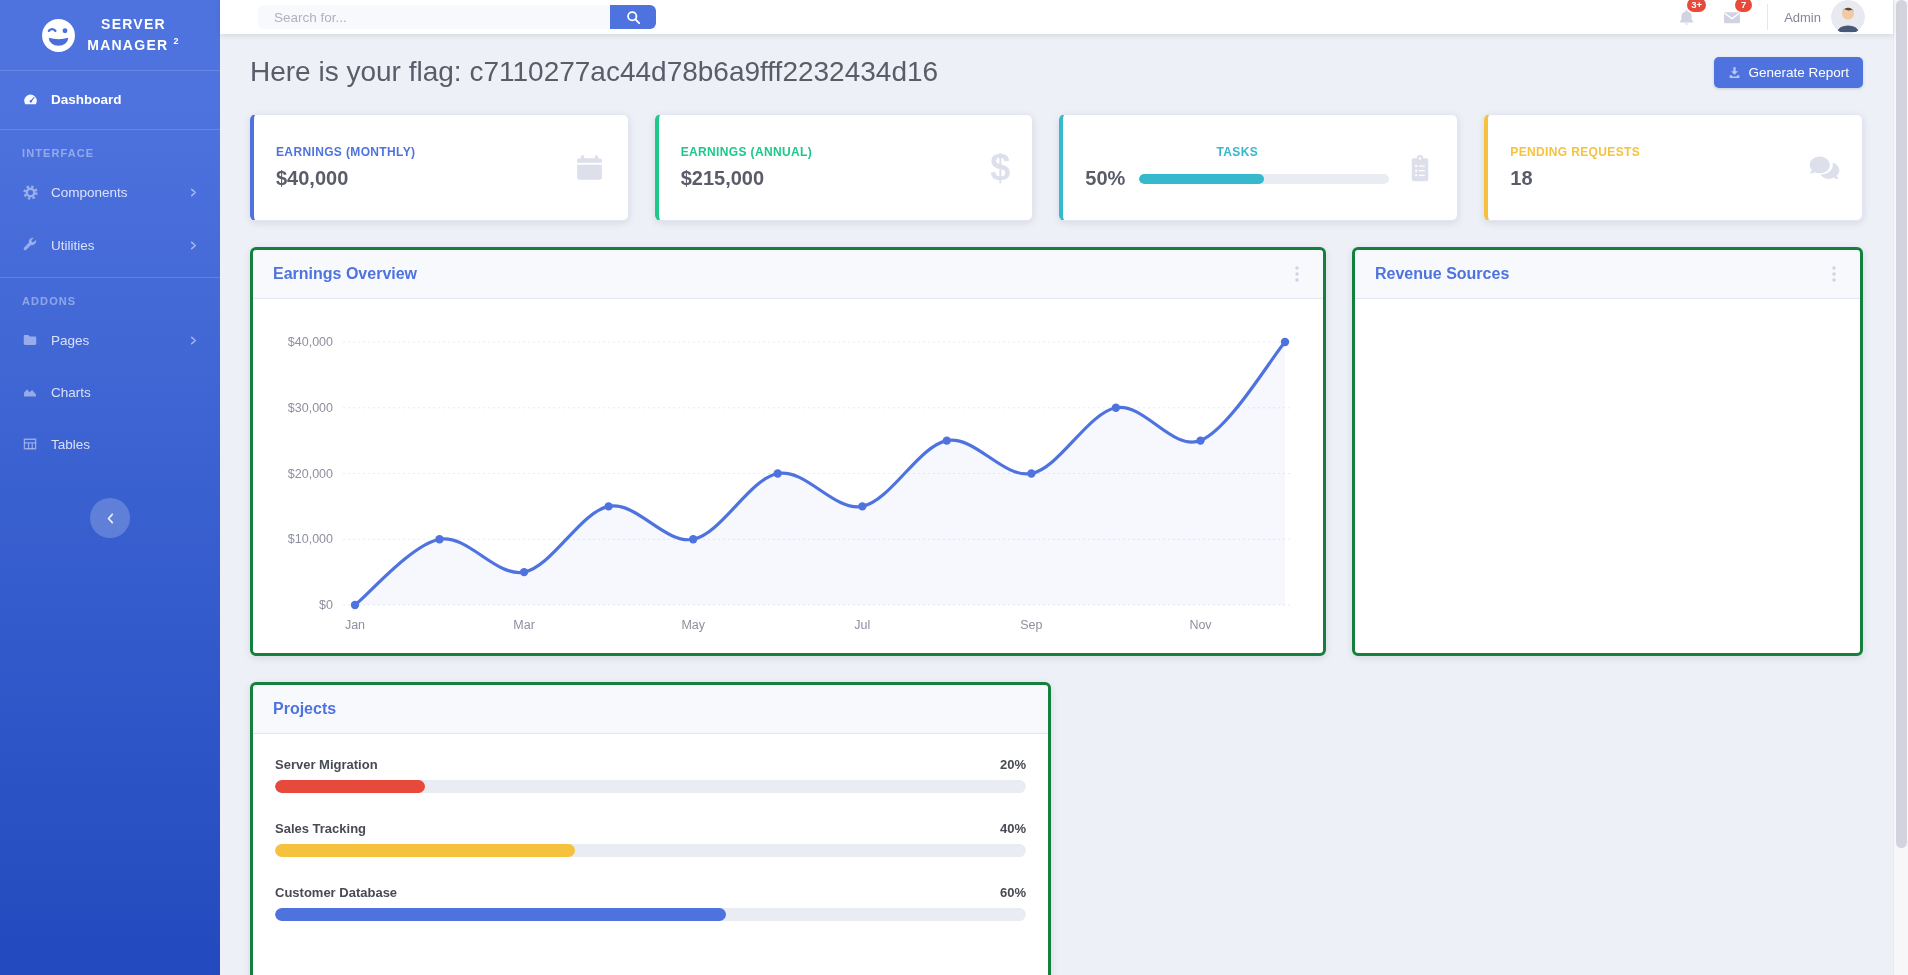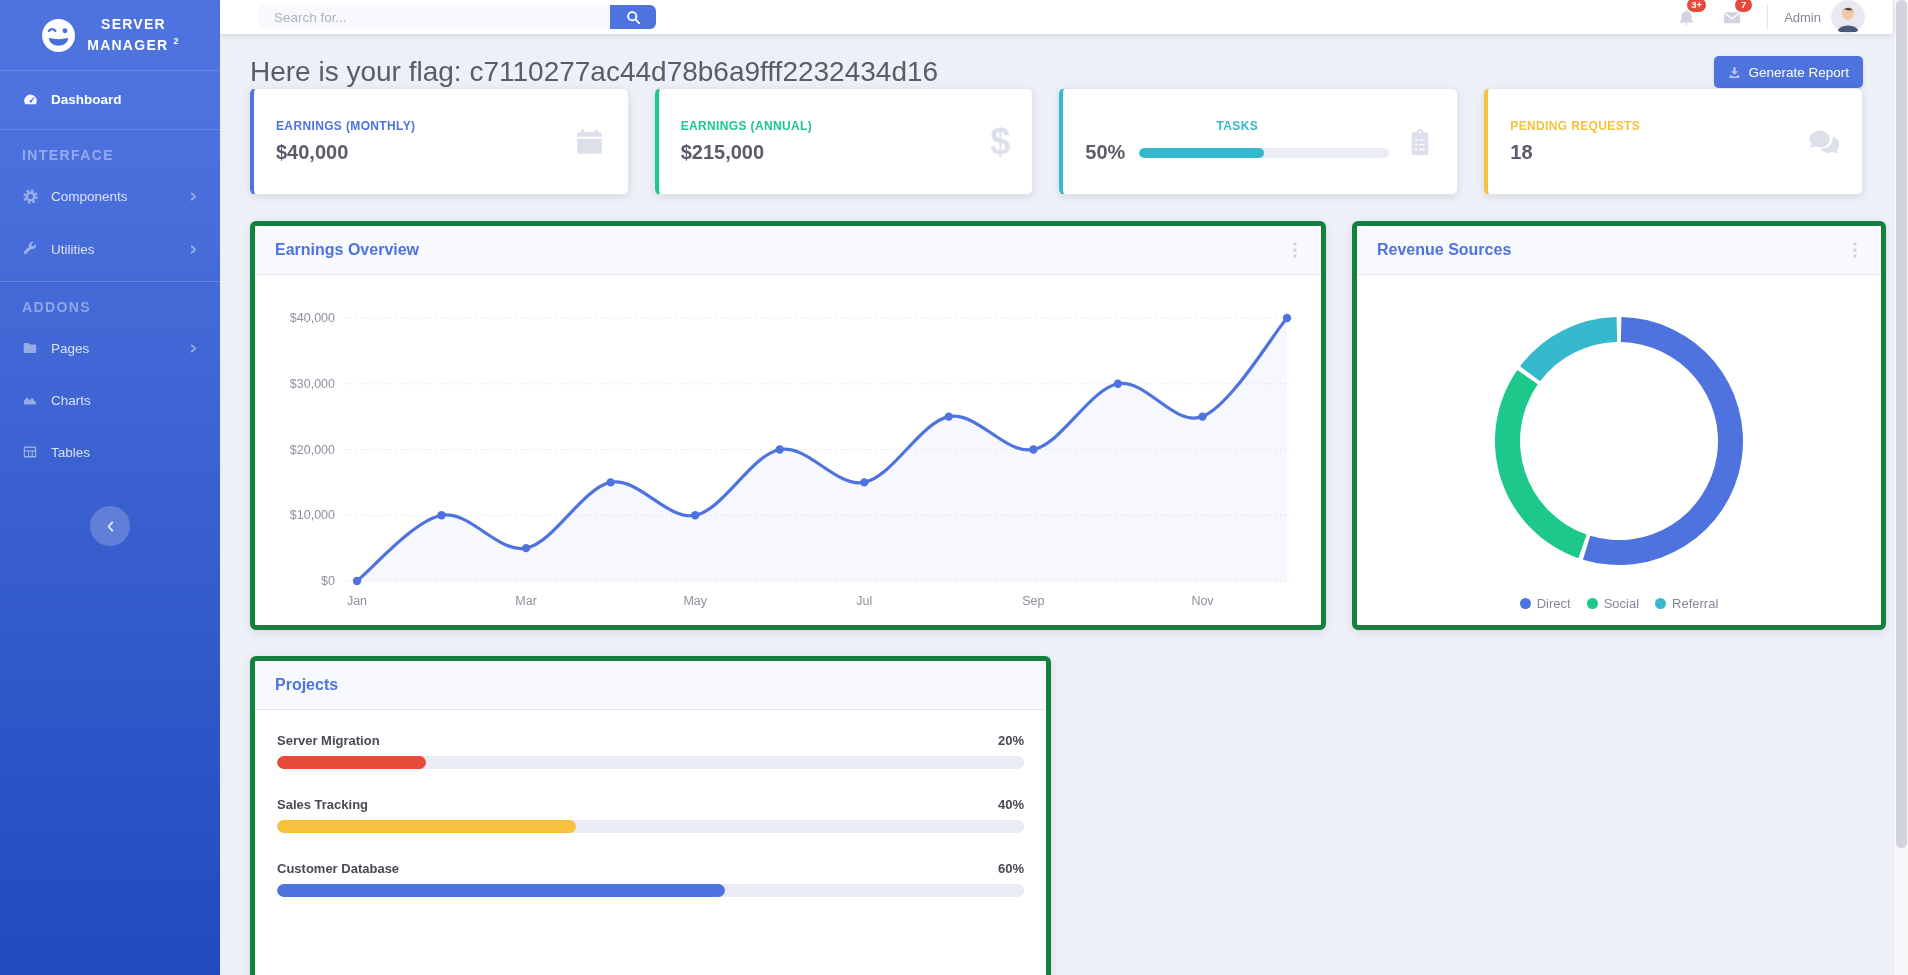--- a/index.html
+++ b/index.html
@@ -20,53 +20,53 @@
   .brand-icon svg { display:block; }
   .brand-text { font-size:14px; font-weight:700; letter-spacing:.09em; text-transform:uppercase; line-height:1.5; text-align:center; }
   .brand-text sup { font-size:9px; }
   hr.sdiv { border:none; border-top:1px solid rgba(255,255,255,.15); margin:0; }
   .nav-link { display:flex; align-items:center; padding:15px 22px; color:rgba(255,255,255,.8); font-size:13.5px; cursor:pointer; text-decoration:none; }
   .nav-link.pad-lg { padding:18px 22px; }
   .nav-link .nav-icon { width:20px; margin-right:9px; color:rgba(255,255,255,.45); display:flex; align-items:center; }
   .nav-link.active { color:#fff; font-weight:700; }
   .nav-link.active .nav-icon { color:rgba(255,255,255,.95); }
   .nav-caret { margin-left:auto; color:rgba(255,255,255,.5); display:flex; }
-  .sidebar-heading { padding:17px 22px 7px; font-size:14px; font-weight:700; letter-spacing:.1em; color:rgba(255,255,255,.4); }
+  .sidebar-heading { padding:17px 22px 7px; font-size:11px; font-weight:700; letter-spacing:.1em; color:rgba(255,255,255,.4); }
   .sidebar-toggle-wrap { display:flex; justify-content:center; margin-top:28px; }
   .sidebar-toggle { width:40px; height:40px; border-radius:50%; background:rgba(255,255,255,.2); border:none; cursor:pointer; display:flex; align-items:center; justify-content:center; color:rgba(255,255,255,.85); }
   
   #main { flex:1; display:flex; flex-direction:column; min-width:0; }
   #topbar { height:70px; background:#fff; box-shadow:0 2px 5px rgba(58,59,69,.13); display:flex; align-items:center; padding:0 28px 0 38px; position:relative; z-index:2; }
   .search { display:flex; height:24px; width:398px; }
   .search input { flex:1; background:#f8f9fc; border:none; outline:none; border-radius:6px 0 0 6px; padding:0 16px; font-size:13.5px; color:#6e707e; }
   .search input::placeholder { color:#aeb1c2; }
   .search button { width:46px; background:#4e73df; border:none; border-radius:0 6px 6px 0; display:flex; align-items:center; justify-content:center; cursor:pointer; }
   .topbar-right { margin-left:auto; display:flex; align-items:center; }
   .tb-icon { position:relative; padding:6px 13px; cursor:pointer; color:#d1d3e2; display:flex; }
   .tb-badge { position:absolute; top:-4px; right:3px; background:#e74a3b; color:#fff; font-size:9.5px; font-weight:700; border-radius:9px; padding:2px 4px; min-width:17px; text-align:center; line-height:1.1; }
   .tb-divider { width:1px; height:26px; background:#e3e6f0; margin:0 16px 0 12px; }
   .user { display:flex; align-items:center; gap:10px; cursor:pointer; }
   .user-name { font-size:13px; color:#858796; }
   .avatar { width:34px; height:34px; border-radius:50%; overflow:hidden; flex-shrink:0; }
   
   #content { padding:22px 30px 0 30px; }
-  .page-head { display:flex; justify-content:space-between; }
+  .page-head { display:flex; justify-content:space-between; align-items:center; margin-bottom:26px; }
   .page-title { font-size:28px; font-weight:400; color:#5a5c69; }
   .btn-report { display:inline-flex; align-items:center; gap:7px; background:#4e73df; color:#fff; font-size:13.5px; border:none; border-radius:5px; padding:8px 14px; cursor:pointer; box-shadow:0 1px 3px rgba(58,59,69,.2); }
   .stat-row { display:flex; gap:26px; }
   .stat-card { flex:1; background:#fff; border:1px solid #e3e6f0; border-left:4px solid #4e73df; border-radius:6px; box-shadow:0 2px 7px rgba(58,59,69,.13); height:107px; display:flex; align-items:center; justify-content:space-between; padding:0 22px; }
   .stat-label { font-size:12px; font-weight:700; letter-spacing:.03em; margin-bottom:8px; }
   .stat-value { font-size:20px; font-weight:700; color:#5a5c69; }
   .stat-icon { color:#dddfeb; display:flex; align-items:center; }
   .dollar-glyph { font-size:36px; font-weight:700; color:#dddfeb; }
   .stat-flex { display:flex; align-items:center; gap:14px; }
   .task-track { width:250px; height:10px; background:#eaecf4; border-radius:5px; overflow:hidden; }
   .task-fill { height:100%; border-radius:5px; }
   .charts-row { display:flex; gap:26px; margin-top:26px; }
-  .panel { background:#fff; border:5px solid #15803d; border-radius:6px; box-shadow:0 2px 7px rgba(58,59,69,.13); }
+  .panel { background:#fff; border:3px solid #15803d; border-radius:6px; box-shadow:0 2px 7px rgba(58,59,69,.13); }
   .panel-head { height:49px; display:flex; align-items:center; justify-content:space-between; padding:0 20px; background:#f8f9fc; border-bottom:1px solid #e3e6f0; border-radius:6px 6px 0 0; }
   .panel-title { font-size:16px; font-weight:700; color:#4e73df; }
   .dots-icon { color:#d1d3e2; cursor:pointer; padding:4px; display:flex; }
   #earnings-panel { width:1076px; height:409px; }
   #earnings-panel .panel-body { padding:14px 20px 0 20px; }
   #revenue-panel { flex:1; height:409px; }
   #revenue-panel .panel-body { padding:16px 20px 0 20px; display:flex; flex-direction:column; align-items:center; }
   .tick-label { font-size:12.5px; fill:#8e909f; }
   .legend { display:flex; gap:16px; justify-content:center; margin-top:5px; }
   .legend-item { display:flex; align-items:center; gap:6px; font-size:13px; color:#858796; }
@@ -366,41 +366,20 @@
         <div class="panel-head">
           <span class="panel-title">Revenue Sources</span>
           <span class="dots-icon">
             <svg viewBox="0 0 4 16" width="4" height="16" fill="currentColor">
                 <circle cx="2" cy="2" r="1.7"></circle>
                 <circle cx="2" cy="8" r="1.7"></circle>
                 <circle cx="2" cy="14" r="1.7"></circle>
               </svg>
           </span>
         </div>
-        <div class="panel-body">
-          <svg id="donut-chart" width="484" height="300" viewBox="0 0 484 300">
-              <path d="M244.38 26.02 A124 124 0 1 1 205.95 268.64 L213.22 244.72 A99 99 0 1 0 243.90 51.02 Z" fill="#4e73df"></path>
-              <path d="M201.42 267.17 A124 124 0 0 1 140.30 79.05 L160.80 93.36 A99 99 0 0 0 209.61 243.55 Z" fill="#1cc88a"></path>
-              <path d="M143.10 75.20 A124 124 0 0 1 239.62 26.02 L240.10 51.02 A99 99 0 0 0 163.04 90.28 Z" fill="#36b9cc"></path>
-            </svg>
-          <div class="legend">
-            <span class="legend-item">
-              <span class="legend-dot" style="background: rgb(78, 115, 223);"></span>
-              <span>Direct</span>
-            </span>
-            <span class="legend-item">
-              <span class="legend-dot" style="background: rgb(28, 200, 138);"></span>
-              <span>Social</span>
-            </span>
-            <span class="legend-item">
-              <span class="legend-dot" style="background: rgb(54, 185, 204);"></span>
-              <span>Referral</span>
-            </span>
-          </div>
-        </div>
       </section>
 
     </div>
 
     <section class="panel" id="projects-panel">
       <div class="panel-head">
         <span class="panel-title">Projects</span>
       </div>
       <div class="proj-body">
 

